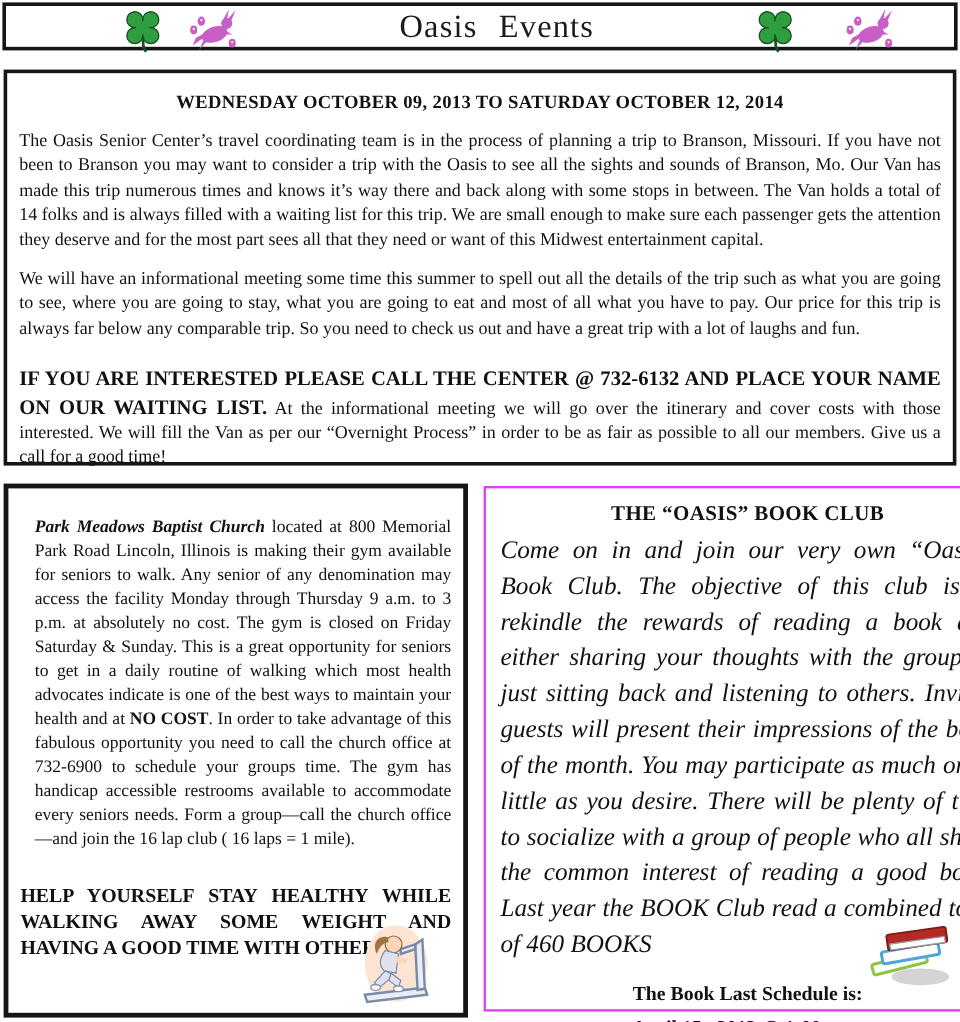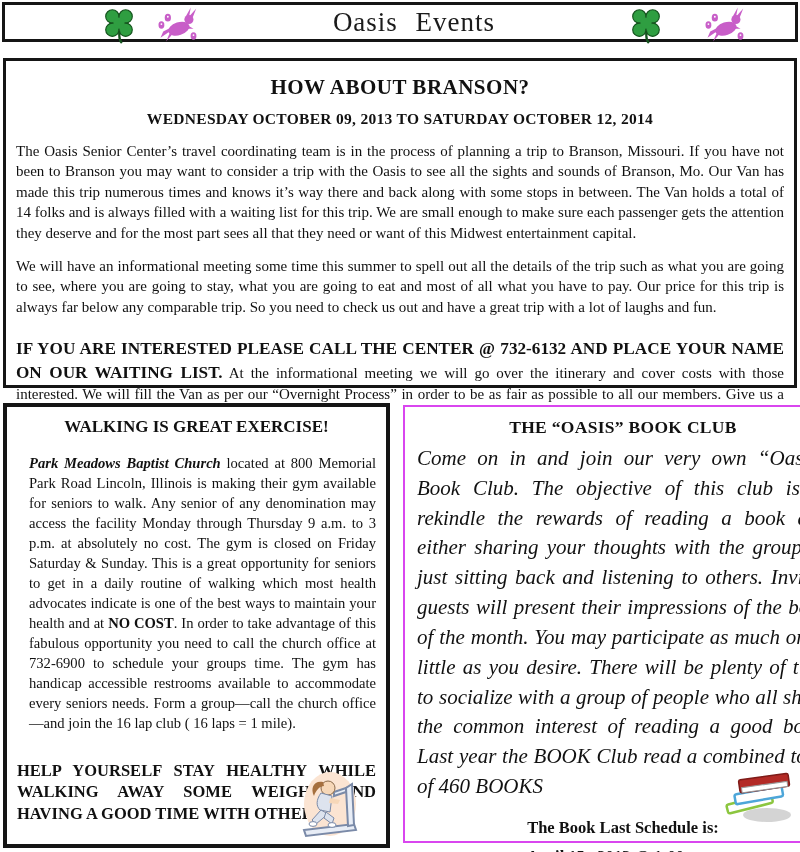--- a/index.html
+++ b/index.html
@@ -131,29 +131,27 @@
       <g fill="#ffffff">
         <circle cx="14" cy="11" r="1"></circle>
           <circle cx="7" cy="19" r="1"></circle>
           <circle cx="42" cy="31" r="1"></circle>
       </g>
     </svg>
   </span>
 </div>
 
 <div class="box branson">
-  <h1>HOW ABOUT BRANSON?</h1>
   <h2>WEDNESDAY  OCTOBER 09, 2013 TO SATURDAY  OCTOBER 12, 2014</h2>
   <p>The Oasis Senior Center’s travel coordinating team is in the process of planning a trip to Branson, Missouri. If you have not been to Branson  you may want  to consider a trip with the Oasis to see all the sights and sounds of Branson, Mo.  Our Van has made this trip numerous times and knows it’s way there and back along with some stops in between. The Van holds a total of 14  folks and is always filled with a waiting list for this trip. We are small enough to make sure each passenger gets the attention they deserve and for the most part sees all that they need or want of this Midwest entertainment capital.</p>
   <p>We will have an informational meeting some time this summer to spell out all the details of the trip such as what you are going to see, where you are going to stay, what you are going to eat and most of all what you have to pay. Our price for this trip is always far below any comparable trip. So you need to check us out and have a great trip with a lot of laughs and fun.</p>
   <p class="call"><span class="call-bold">IF YOU ARE INTERESTED PLEASE CALL THE CENTER @ 732-6132 AND PLACE YOUR NAME ON OUR WAITING LIST.</span><span>  At the informational meeting we will go over the itinerary and cover costs with those interested. We will fill the Van as per our “Overnight Process” in order to be as fair as possible to all our members. Give us a call for a good time!</span></p>
 </div>
 
 <div class="box walking">
-  <h1>WALKING IS GREAT EXERCISE!</h1>
   <p class="body"><span class="lead">Park Meadows Baptist Church</span><span> located at 800 Memorial Park Road Lincoln, Illinois is making their gym available for seniors to walk.  Any senior of any denomination may access the facility Monday through Thursday 9 a.m. to 3 p.m. at absolutely no cost. The gym is closed on Friday Saturday &amp; Sunday. This is a great opportunity for seniors to get in a daily routine of walking which most health advocates indicate is one of the best ways to maintain your health and at </span><b>NO COST</b><span>. In order to take advantage of this fabulous opportunity you need to call the church office at 732-6900 to schedule your groups time. The gym has handicap accessible restrooms available to accommodate every seniors needs. Form a group—call the church office—and join the 16 lap club ( 16 laps = 1 mile).</span></p>
   <p class="closing">HELP YOURSELF STAY HEALTHY WHILE WALKING AWAY SOME WEIGHT AND HAVING A GOOD TIME WITH OTHERS!!</p>
   <span class="clipart-treadmill">
     <svg width="80" height="74" viewBox="0 0 80 74">
       <ellipse cx="40" cy="38" rx="26" ry="32" fill="#fbe4d2"></ellipse>
 
       <g stroke="#7a8aa8" stroke-width="2" fill="#e8edf6">
         <path d="M14 64 L64 58 L66 64 L16 70 Z"></path>
         <path d="M58 60 L56 22 L62 18 L64 59 Z"></path>
         <path d="M56 22 L44 26 L44 30 L56 26 Z"></path>

